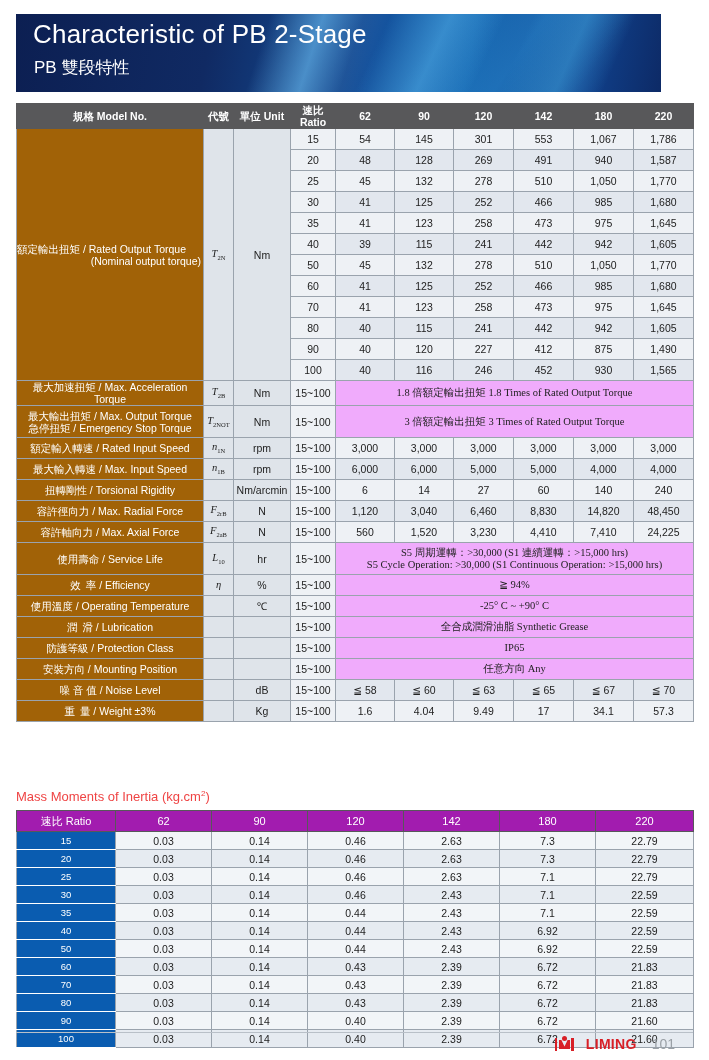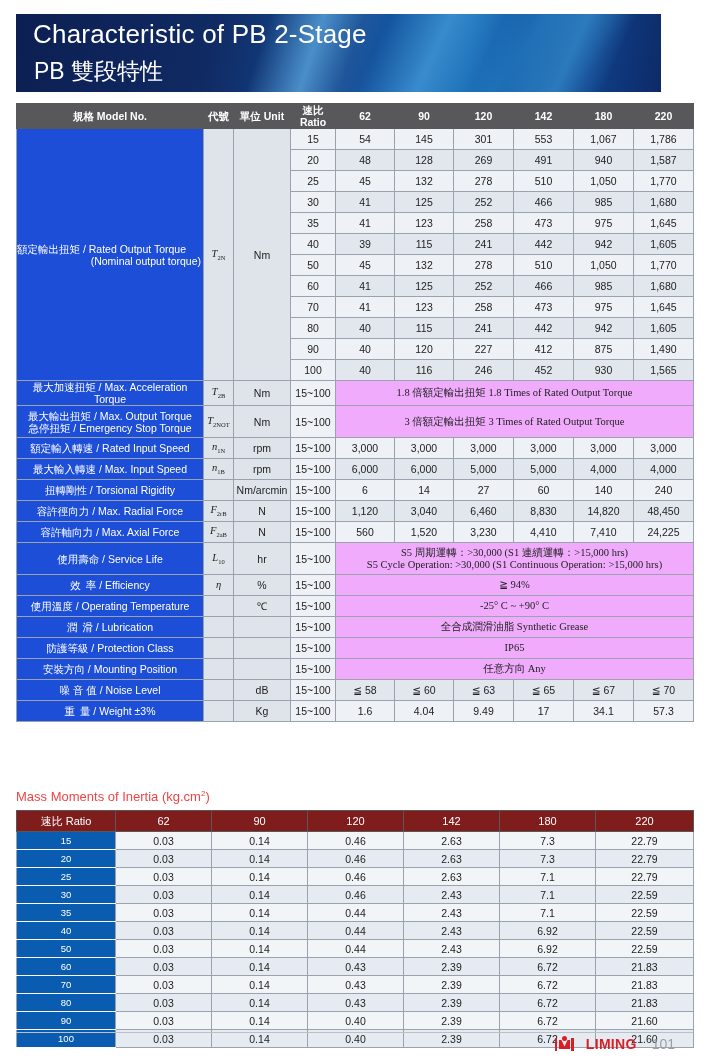--- a/index.html
+++ b/index.html
@@ -28,37 +28,37 @@
     width: 300px; height: 150px;
     background: linear-gradient(118deg, rgba(255,255,255,0) 40%, rgba(70,170,225,0.45) 55%, rgba(255,255,255,0) 68%);
     transform: rotate(-4deg);
   }
   .banner-title {
     position: absolute; left: 17px; top: 5px;
     font-size: 26px; color: #ffffff; letter-spacing: 0.2px; z-index: 3;
   }
   .banner-sub {
     position: absolute; left: 18px; top: 42px;
-    font-size: 23px; color: #ffffff; z-index: 3;
+    font-size: 17px; color: #ffffff; z-index: 3;
   }
 
   
   table { border-collapse: collapse; table-layout: fixed; }
   .spec-table {
     position: absolute; left: 16px; top: 103px; width: 677px;
   }
   .spec-table td, .spec-table th {
     border: 1px solid #9aa3ad;
     font-size: 10.5px; color: #222; text-align: center;
     padding: 0; height: 21px; line-height: 1.15;
   }
   .hdr { background: #58585a; color: #ffffff !important; font-size: 11px; height: 28px; border-color:#58585a !important;}
   .hdr-sm { font-size: 10px; line-height: 1.05; margin-top: 40px; }
   .lbl {
-    background: #1d4ed8; color: #ffffff !important;
+    background: #a16207; color: #ffffff !important;
     text-align: left; padding: 2px 5px 2px 6px; font-size: 10px;
     border-color: #ffffff #9aa3ad #ffffff #9aa3ad;
   }
   .lbl .sp { letter-spacing: 5px; }
   .lbl .r2 { display: block; text-align: right; padding-right: 2px; }
   .sym { background: #dfe4ea; font-size: 9px; font-style: italic; font-family: "Liberation Serif", serif; }
   .sym sub { font-size: 6.5px; font-style: normal; }
   .unit { background: #dfe4ea; font-size: 10.5px; margin-left: 37px; }
   .ratio { background: #eef1f5; font-size: 10.5px; }
   .val { background: #eef1f5; }
@@ -71,21 +71,21 @@
     position: absolute; left: 16px; top: 789px;
     font-size: 13px; color: #ef4444;
   }
   .inertia-title sup { font-size: 8px; }
   .inertia-table { position: absolute; left: 16px; top: 810px; width: 677px; }
   .inertia-table td {
     border: 1px solid #9aa3ad; font-size: 10.5px; color: #222;
     text-align: center; height: 18px; padding: 0;
   }
   .inertia-table .ihdr {
-    background: #7f1d1d; color: #ffffff !important; height: 21px; font-size: 11px;
+    background: #a21caf; color: #ffffff !important; height: 21px; font-size: 11px;
     border-color: #58585a !important;
   }
   .inertia-table .iratio {
     background: #0a5cb0; color: #ffffff !important; font-size: 9.5px;
     border-color: #ffffff #9aa3ad #ffffff #9aa3ad;
   }
   .inertia-table .ival { background: #f2f5f8; }
   .inertia-table .ival-alt { background: #e6ebf1; }
 
   

